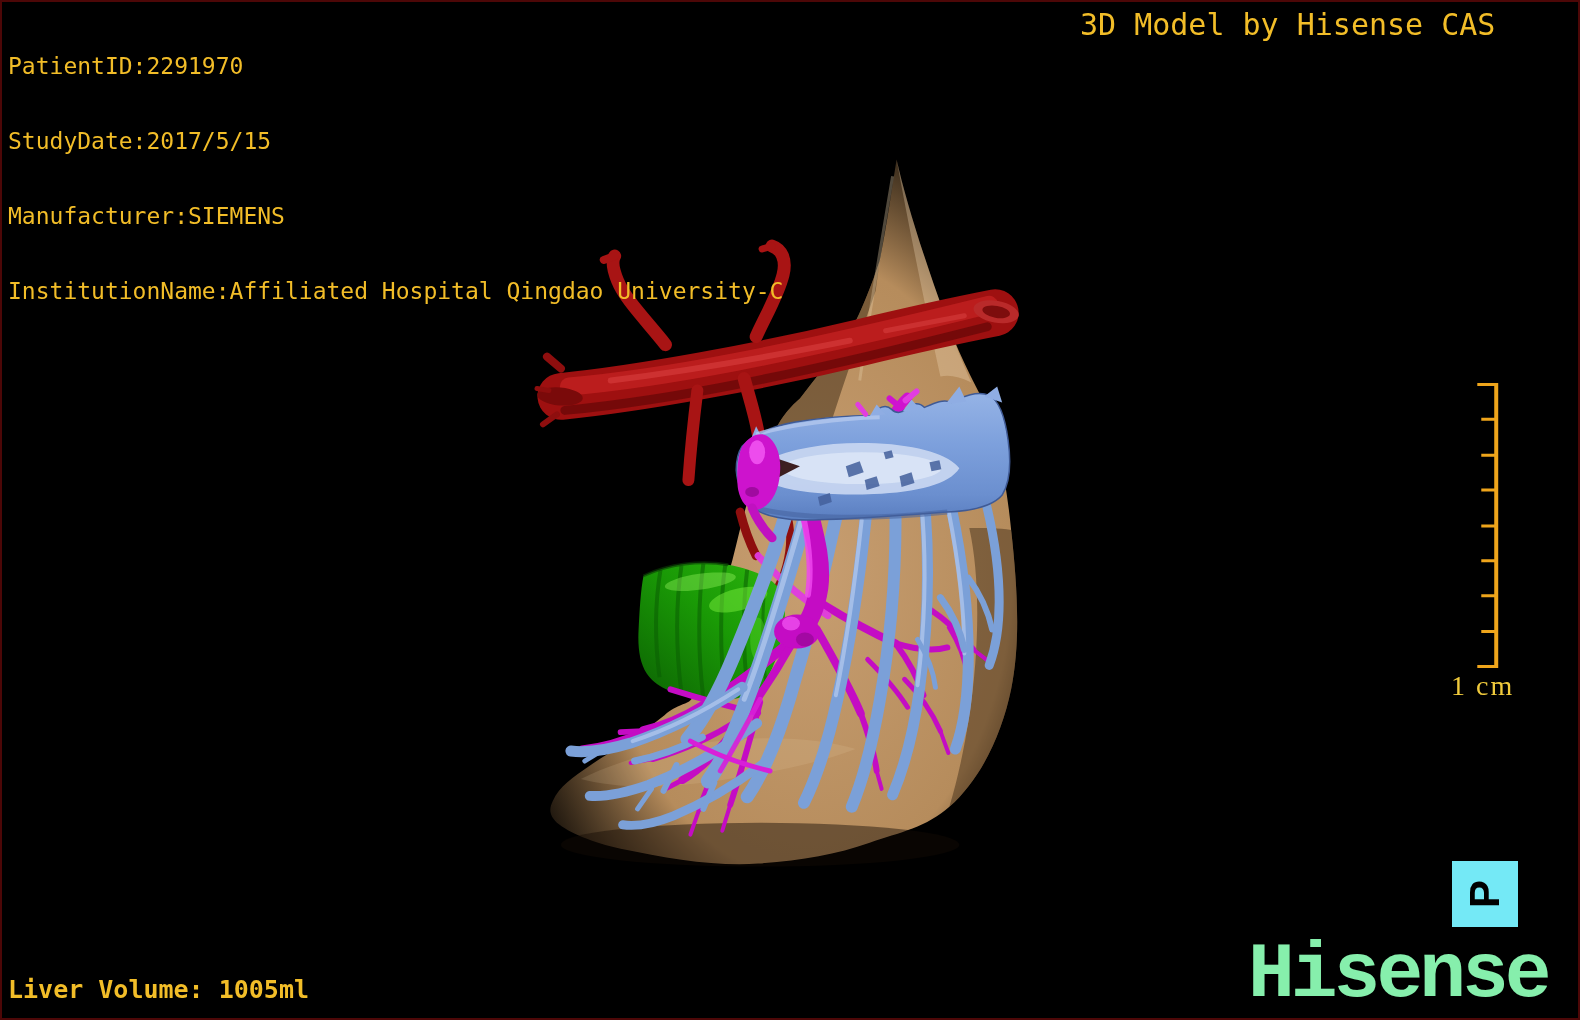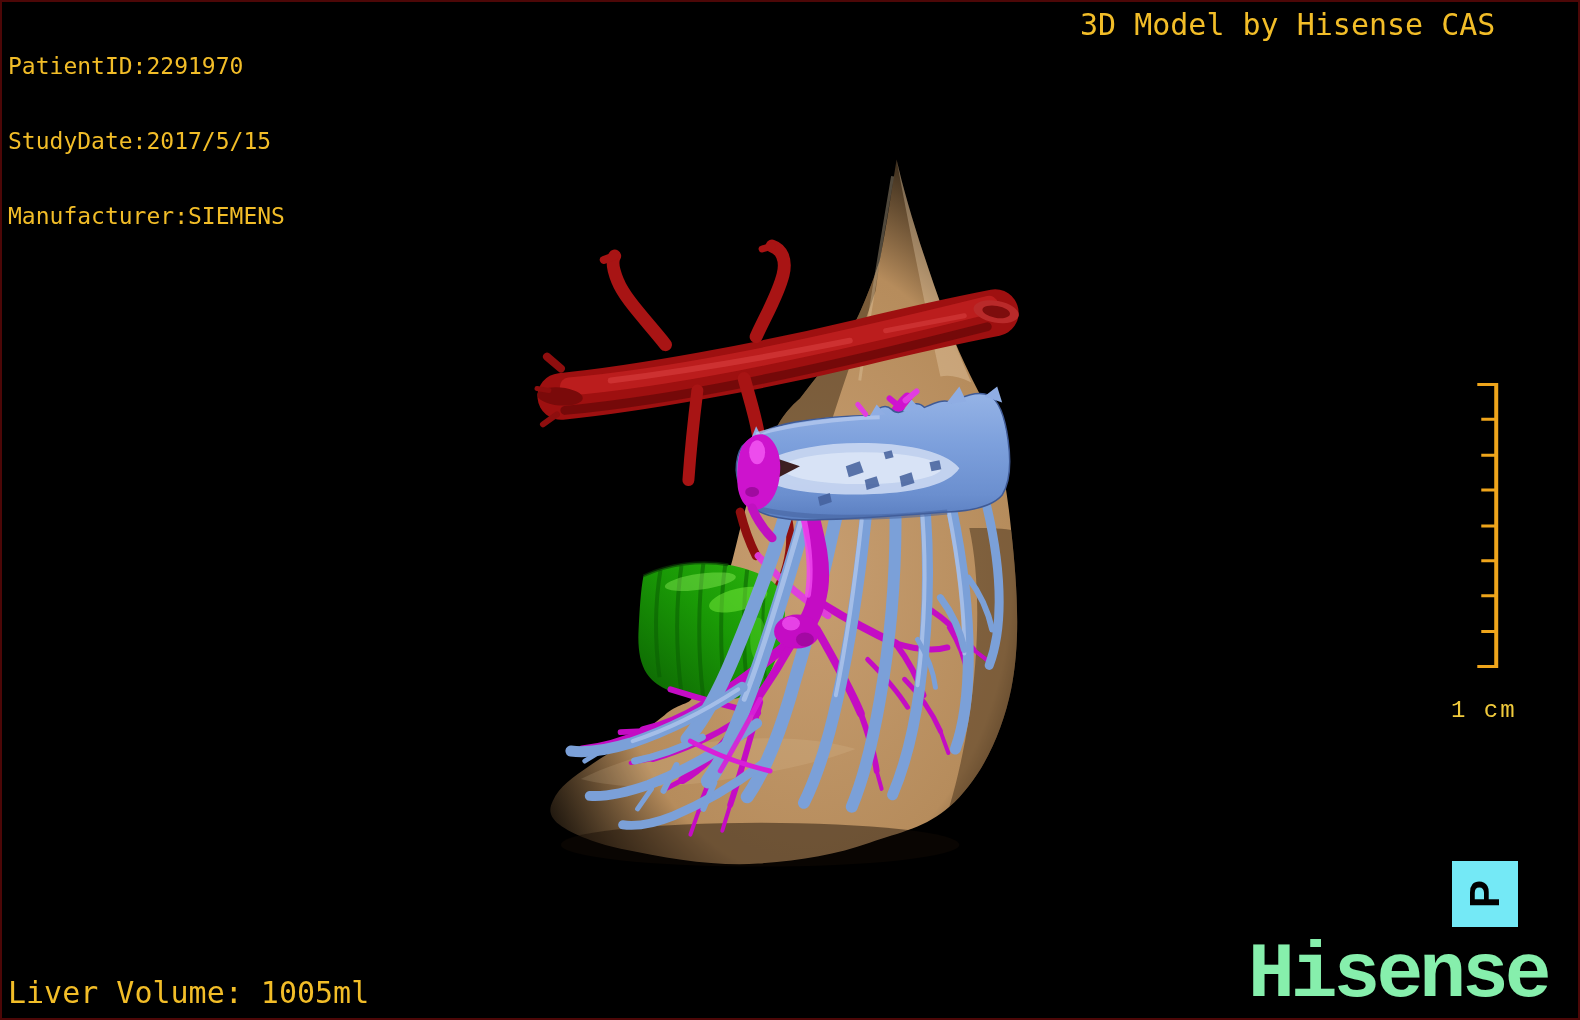--- a/index.html
+++ b/index.html
@@ -4,23 +4,23 @@
 <style>
   html,body{margin:0;padding:0;background:#000;}
   .frame{position:relative;width:1580px;height:1020px;background:#000;
          border:2px solid #4d0707;box-sizing:border-box;overflow:hidden;
          font-family:"DejaVu Sans Mono",monospace;}
   .scene{position:absolute;left:0;top:0;width:100%;height:100%;}
   .ytext{color:#f2bd28;}
   .patient-info{position:absolute;left:6px;top:2px;font-size:23px;line-height:25px;white-space:pre;}
   .patient-info div{height:25px;}
   .title{position:absolute;left:1078px;top:5px;font-size:30px;white-space:pre;}
-  .volume{position:absolute;left:6px;top:973px;font-size:30px;white-space:pre;}
-  .scale-label{position:absolute;left:1449px;top:668px;font-size:24px;
-               font-family:Liberation Mono, monospace;letter-spacing:2px;color:#f0ca3c;margin-top:27px;}
+  .volume{position:absolute;left:6px;top:973px;font-size:25px;white-space:pre;font-weight:bold;}
+  .scale-label{position:absolute;left:1449px;top:668px;font-size:28px;
+               font-family:Liberation Serif, serif;letter-spacing:2px;color:#f0ca3c;}
   .marker{position:absolute;left:1450px;top:859px;width:66px;height:66px;background:#74e9f6;
           display:flex;align-items:center;justify-content:center;}
   .marker span{display:block;transform:rotate(-90deg);font-family:"Liberation Sans",sans-serif;
                font-weight:bold;font-size:42px;color:#000;line-height:1;}
   .logo{position:absolute;left:1246px;top:934px;font-family:Liberation Mono, monospace;
         font-weight:bold;font-size:78px;letter-spacing:-4px;color:#86efac;white-space:nowrap;line-height:1;}
 </style>
 </head>
 <body>
 
@@ -246,20 +246,21 @@
       <path stroke-width="4" d="M 1499 382.5 V 668.5"></path>
       <path stroke-width="3" d="M 1480 384 H 1499 M 1484 419 H 1499 M 1484 455 H 1499 M 1484 490 H 1499
         M 1484 526 H 1499 M 1484 561 H 1499 M 1484 596 H 1499 M 1484 632 H 1499 M 1480 667 H 1499"></path>
     </g>
   </svg>
 
   <div class="patient-info ytext">
     <div>PatientID:2291970</div>
     <div>StudyDate:2017/5/15</div>
     <div>Manufacturer:SIEMENS</div>
+    <div>InstitutionName:Affiliated Hospital Qingdao University-C</div>
   </div>
 
   <div class="title ytext">3D Model by Hisense CAS</div>
 
   <div class="scale-label">1 cm</div>
 
   <div class="marker">
     <span>P</span>
   </div>
 

